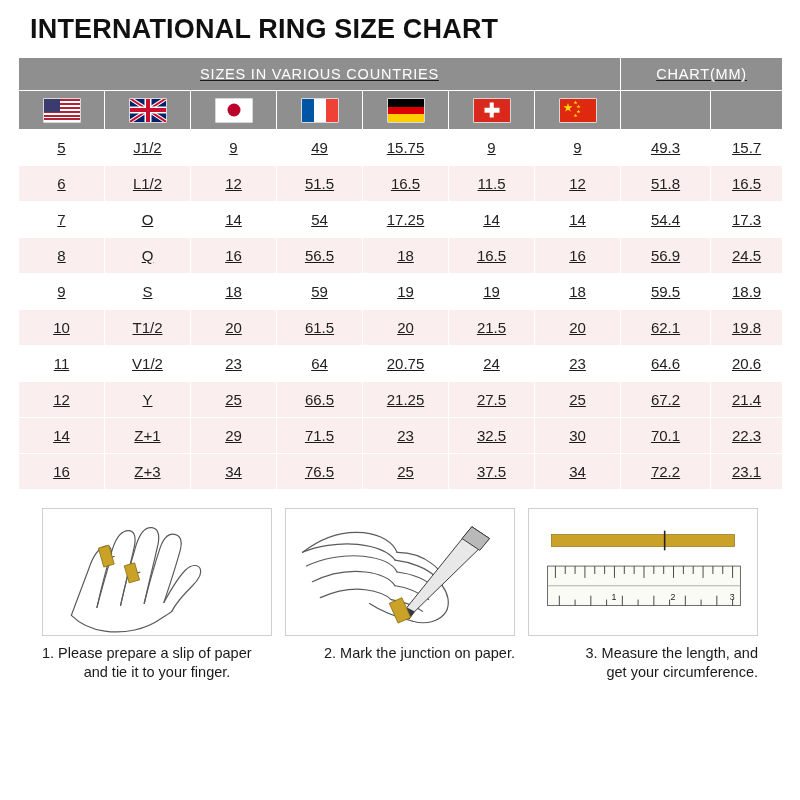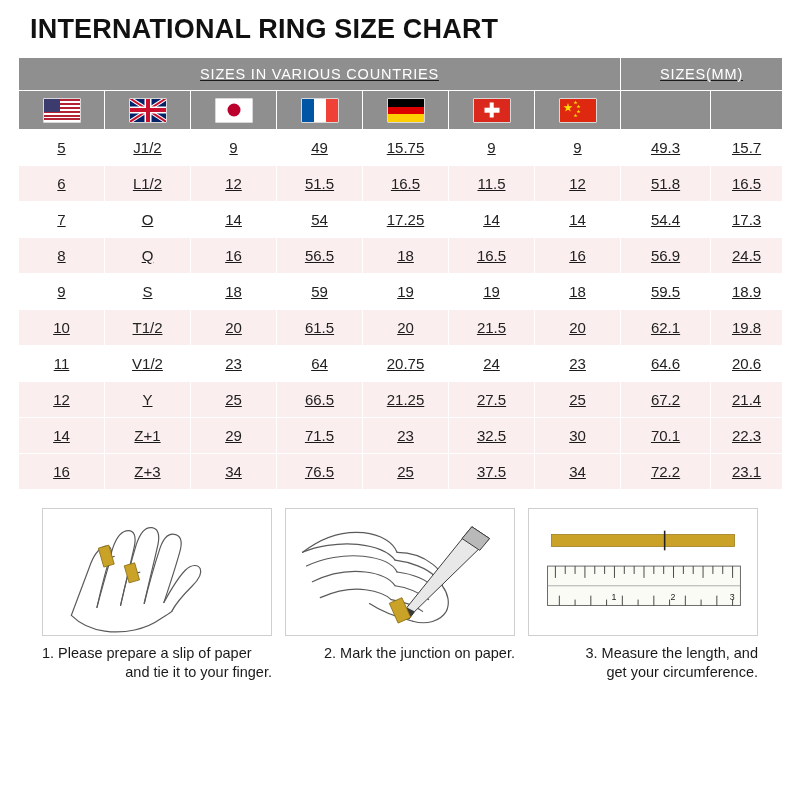--- a/index.html
+++ b/index.html
@@ -168,21 +168,21 @@
   }
   .step-cap {
     font-size: 14.5px;
     line-height: 19px;
     text-align: right;
     margin-top: 8px;
     color: #1a1a1a;
   }
   .step-cap .l2 { display: block; }
   .step1 .step-cap { text-align: left; }
-  .step1 .step-cap .l2 { text-align: right; }
+  .step1 .step-cap .l2 { text-align: center; }
 </style>
 </head>
 <body>
 
 <div class="page">
 
   <div class="title">INTERNATIONAL RING SIZE CHART</div>
 
   <table class="chart">
     <colgroup>
@@ -192,21 +192,21 @@
       <col style="width:86px">
         <col style="width:86px">
         <col style="width:86px">
       <col style="width:86px">
         <col style="width:90px">
         <col style="width:72px">
     </colgroup>
     <thead>
       <tr>
         <th class="hdr-group" colspan="7">SIZES IN VARIOUS COUNTRIES</th>
-        <th class="hdr-group" colspan="2">SIZES(MM)</th>
+        <th class="hdr-group" colspan="2">CHART(MM)</th>
       </tr>
       <tr>
         <th class="hdr-flag">
           <div class="flagwrap">
               <span class="flag flag-usa">
             <span class="stripes"></span>
                 <span class="canton"></span>
           </span>
             </div>
         </th>

